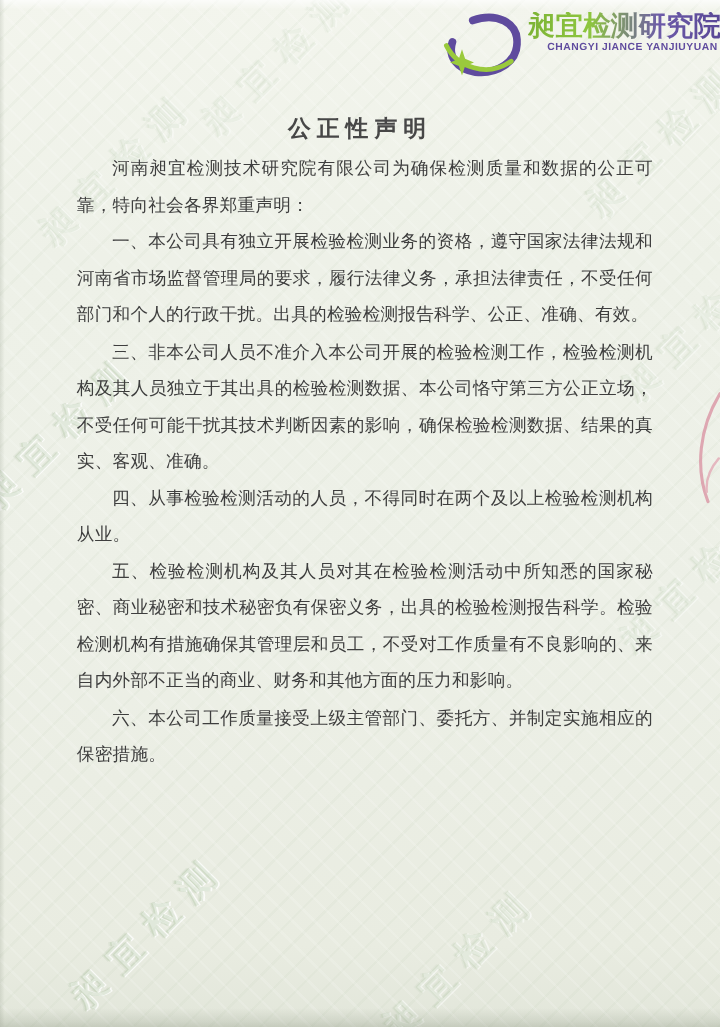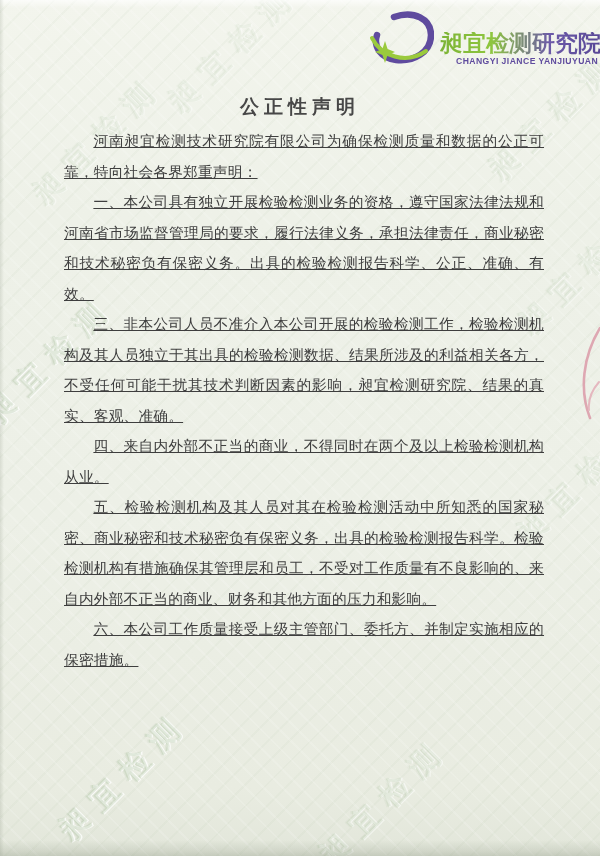--- a/index.html
+++ b/index.html
@@ -33,21 +33,21 @@
     font-size:30px;
     letter-spacing:12px;
     color:rgba(173,196,158,0.30);
     text-shadow:1px 1px 0 rgba(255,255,255,0.75), -1px -1px 0 rgba(150,170,140,0.12);
     transform:rotate(-45deg);
     white-space:nowrap;
     pointer-events:none;
     user-select:none;
   }
 
-  header{position:absolute;left:368px;top:10px;display:flex;align-items:flex-end;gap:6px;}
+  header{position:absolute;left:368px;top:10px;display:flex;align-items:flex-start;gap:6px;}
   .logo-text{display:flex;flex-direction:column;line-height:1;}
   .logo-cn{
     font-family:"Liberation Sans","DejaVu Sans",sans-serif;
     font-weight:bold;font-size:23px;letter-spacing:0px;
     color:#79ad2f;
     white-space:nowrap;
   }
   @supports (-webkit-background-clip:text){
     .logo-cn{
       background:linear-gradient(92deg,#7cb335 0%,#8ec63f 32%,#6c5aa8 68%,#584796 100%);
@@ -73,21 +73,20 @@
     position:absolute;left:64px;top:126px;width:480px;
   }
   main p{
     margin:0;
     font-size:14.7px;
     line-height:30.5px;
     text-align:justify;
     text-indent:2em;
     letter-spacing:0.2px;
     color:#3e3e3e;
-    text-decoration:underline;
   }
 
   .stamp-mark{position:absolute;left:577px;top:326px;pointer-events:none;opacity:0.75;}
 </style>
 </head>
 <body>
 
 <div class="page">
 
   <div class="wm" style="left:-34px;top:340px;">昶宜检测</div>
@@ -110,23 +109,23 @@
     <div class="logo-text">
       <span class="logo-cn">昶宜检测研究院</span>
       <span class="logo-en">CHANGYI JIANCE YANJIUYUAN</span>
     </div>
   </header>
 
   <h1 class="doc-title">公正性声明</h1>
 
   <main>
     <p>河南昶宜检测技术研究院有限公司为确保检测质量和数据的公正可靠，特向社会各界郑重声明：</p>
-    <p>一、本公司具有独立开展检验检测业务的资格，遵守国家法律法规和河南省市场监督管理局的要求，履行法律义务，承担法律责任，商业秘密和技术秘密负有保密义务。出具的检验检测报告科学、公正、准确、有效。</p>
-    <p>三、非本公司人员不准介入本公司开展的检验检测工作，检验检测机构及其人员独立于其出具的检验检测数据、结果所涉及的利益相关各方，不受任何可能干扰其技术判断因素的影响，昶宜检测研究院、结果的真实、客观、准确。</p>
-    <p>四、来自内外部不正当的商业，不得同时在两个及以上检验检测机构从业。</p>
+    <p>一、本公司具有独立开展检验检测业务的资格，遵守国家法律法规和河南省市场监督管理局的要求，履行法律义务，承担法律责任，不受任何部门和个人的行政干扰。出具的检验检测报告科学、公正、准确、有效。</p>
+    <p>三、非本公司人员不准介入本公司开展的检验检测工作，检验检测机构及其人员独立于其出具的检验检测数据、本公司恪守第三方公正立场，不受任何可能干扰其技术判断因素的影响，确保检验检测数据、结果的真实、客观、准确。</p>
+    <p>四、从事检验检测活动的人员，不得同时在两个及以上检验检测机构从业。</p>
     <p>五、检验检测机构及其人员对其在检验检测活动中所知悉的国家秘密、商业秘密和技术秘密负有保密义务，出具的检验检测报告科学。检验检测机构有措施确保其管理层和员工，不受对工作质量有不良影响的、来自内外部不正当的商业、财务和其他方面的压力和影响。</p>
     <p>六、本公司工作质量接受上级主管部门、委托方、并制定实施相应的保密措施。</p>
   </main>
 
   <svg class="stamp-mark" width="24" height="112" viewBox="0 0 24 112" aria-hidden="true">
     <path d="M23 2 C 6 30, 2 64, 13 92" fill="none" stroke="#d98fa0" stroke-width="2.6" stroke-linecap="round"></path>
     <path d="M22 56 C 15 64, 11 74, 12 84" fill="none" stroke="#e2a5b2" stroke-width="2" stroke-linecap="round"></path>
   </svg>
 
   <div class="top-shade"></div>

